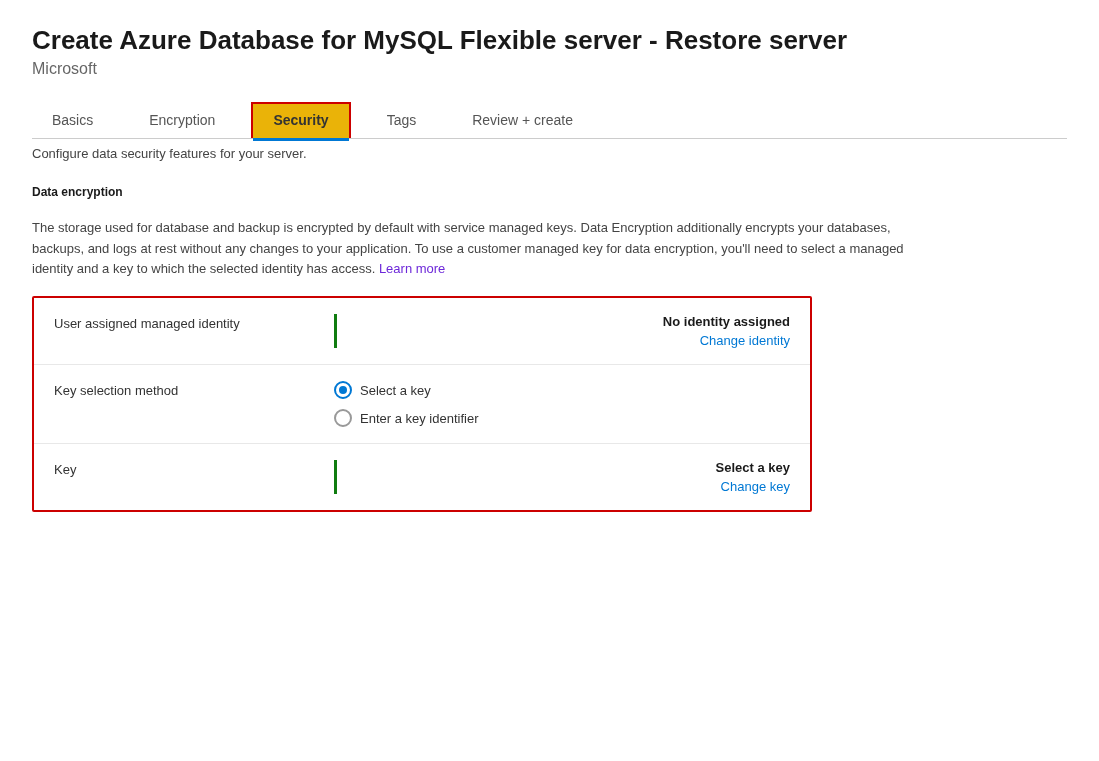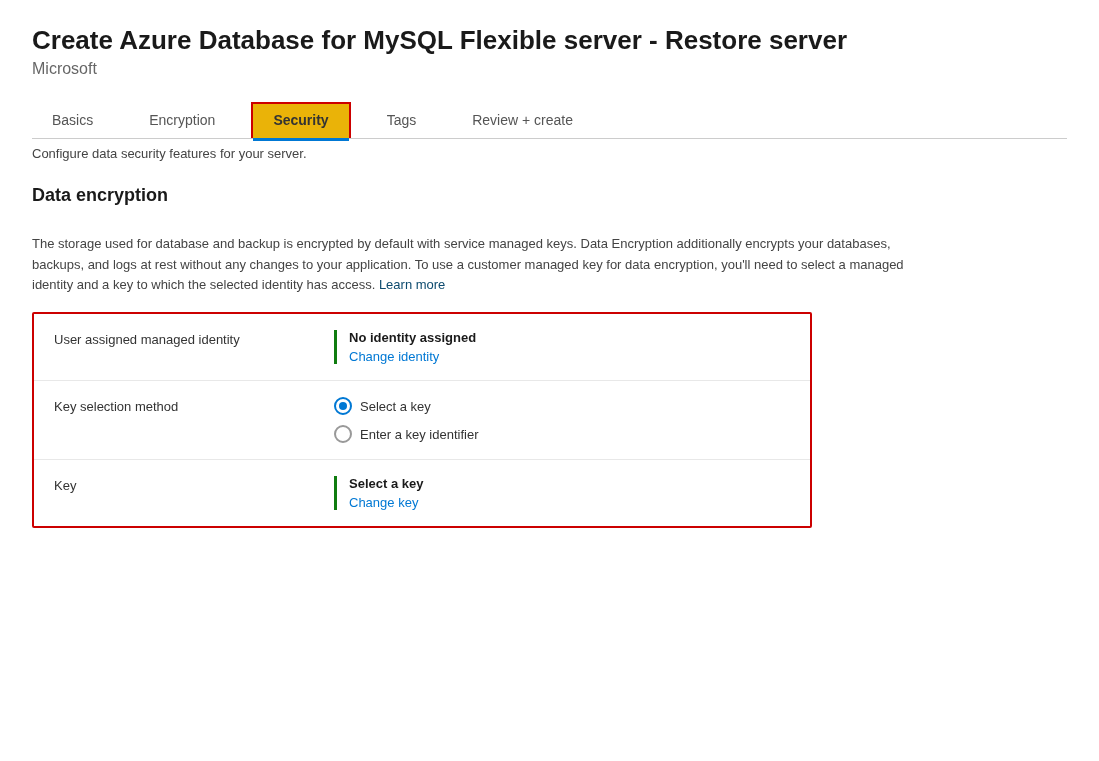--- a/index.html
+++ b/index.html
@@ -61,34 +61,34 @@
       right: 0;
       height: 3px;
       background: #0078d4;
     }
     .section-description {
       font-size: 13px;
       color: #444;
       margin-bottom: 24px;
     }
     .section-title {
-      font-size: 18px;
+      font-size: 12px;
       font-weight: 700;
-      margin-bottom: 28px;
+      margin-bottom: 19px;
       color: #1a1a1a;
     }
     .body-text {
       font-size: 13px;
       color: #444;
       line-height: 1.6;
       margin-bottom: 16px;
       max-width: 900px;
     }
     .learn-more {
-      color: #0c4a6e;
+      color: #6d28d9;
       text-decoration: none;
       cursor: pointer;
     }
     .data-panel {
       border: 2px solid #c00;
       border-radius: 2px;
       max-width: 780px;
       margin-top: 8px;
     }
     .data-row {
@@ -103,20 +103,21 @@
     .data-label {
       width: 280px;
       min-width: 280px;
       font-size: 13px;
       color: #333;
       padding-top: 2px;
     }
     .data-value {
       flex: 1;
       font-size: 13px;
+      text-align: right;
     }
     .value-divider {
       border-left: 3px solid #107c10;
       padding-left: 12px;
     }
     .value-bold {
       font-weight: 700;
       color: #1a1a1a;
       margin-bottom: 4px;
     }

